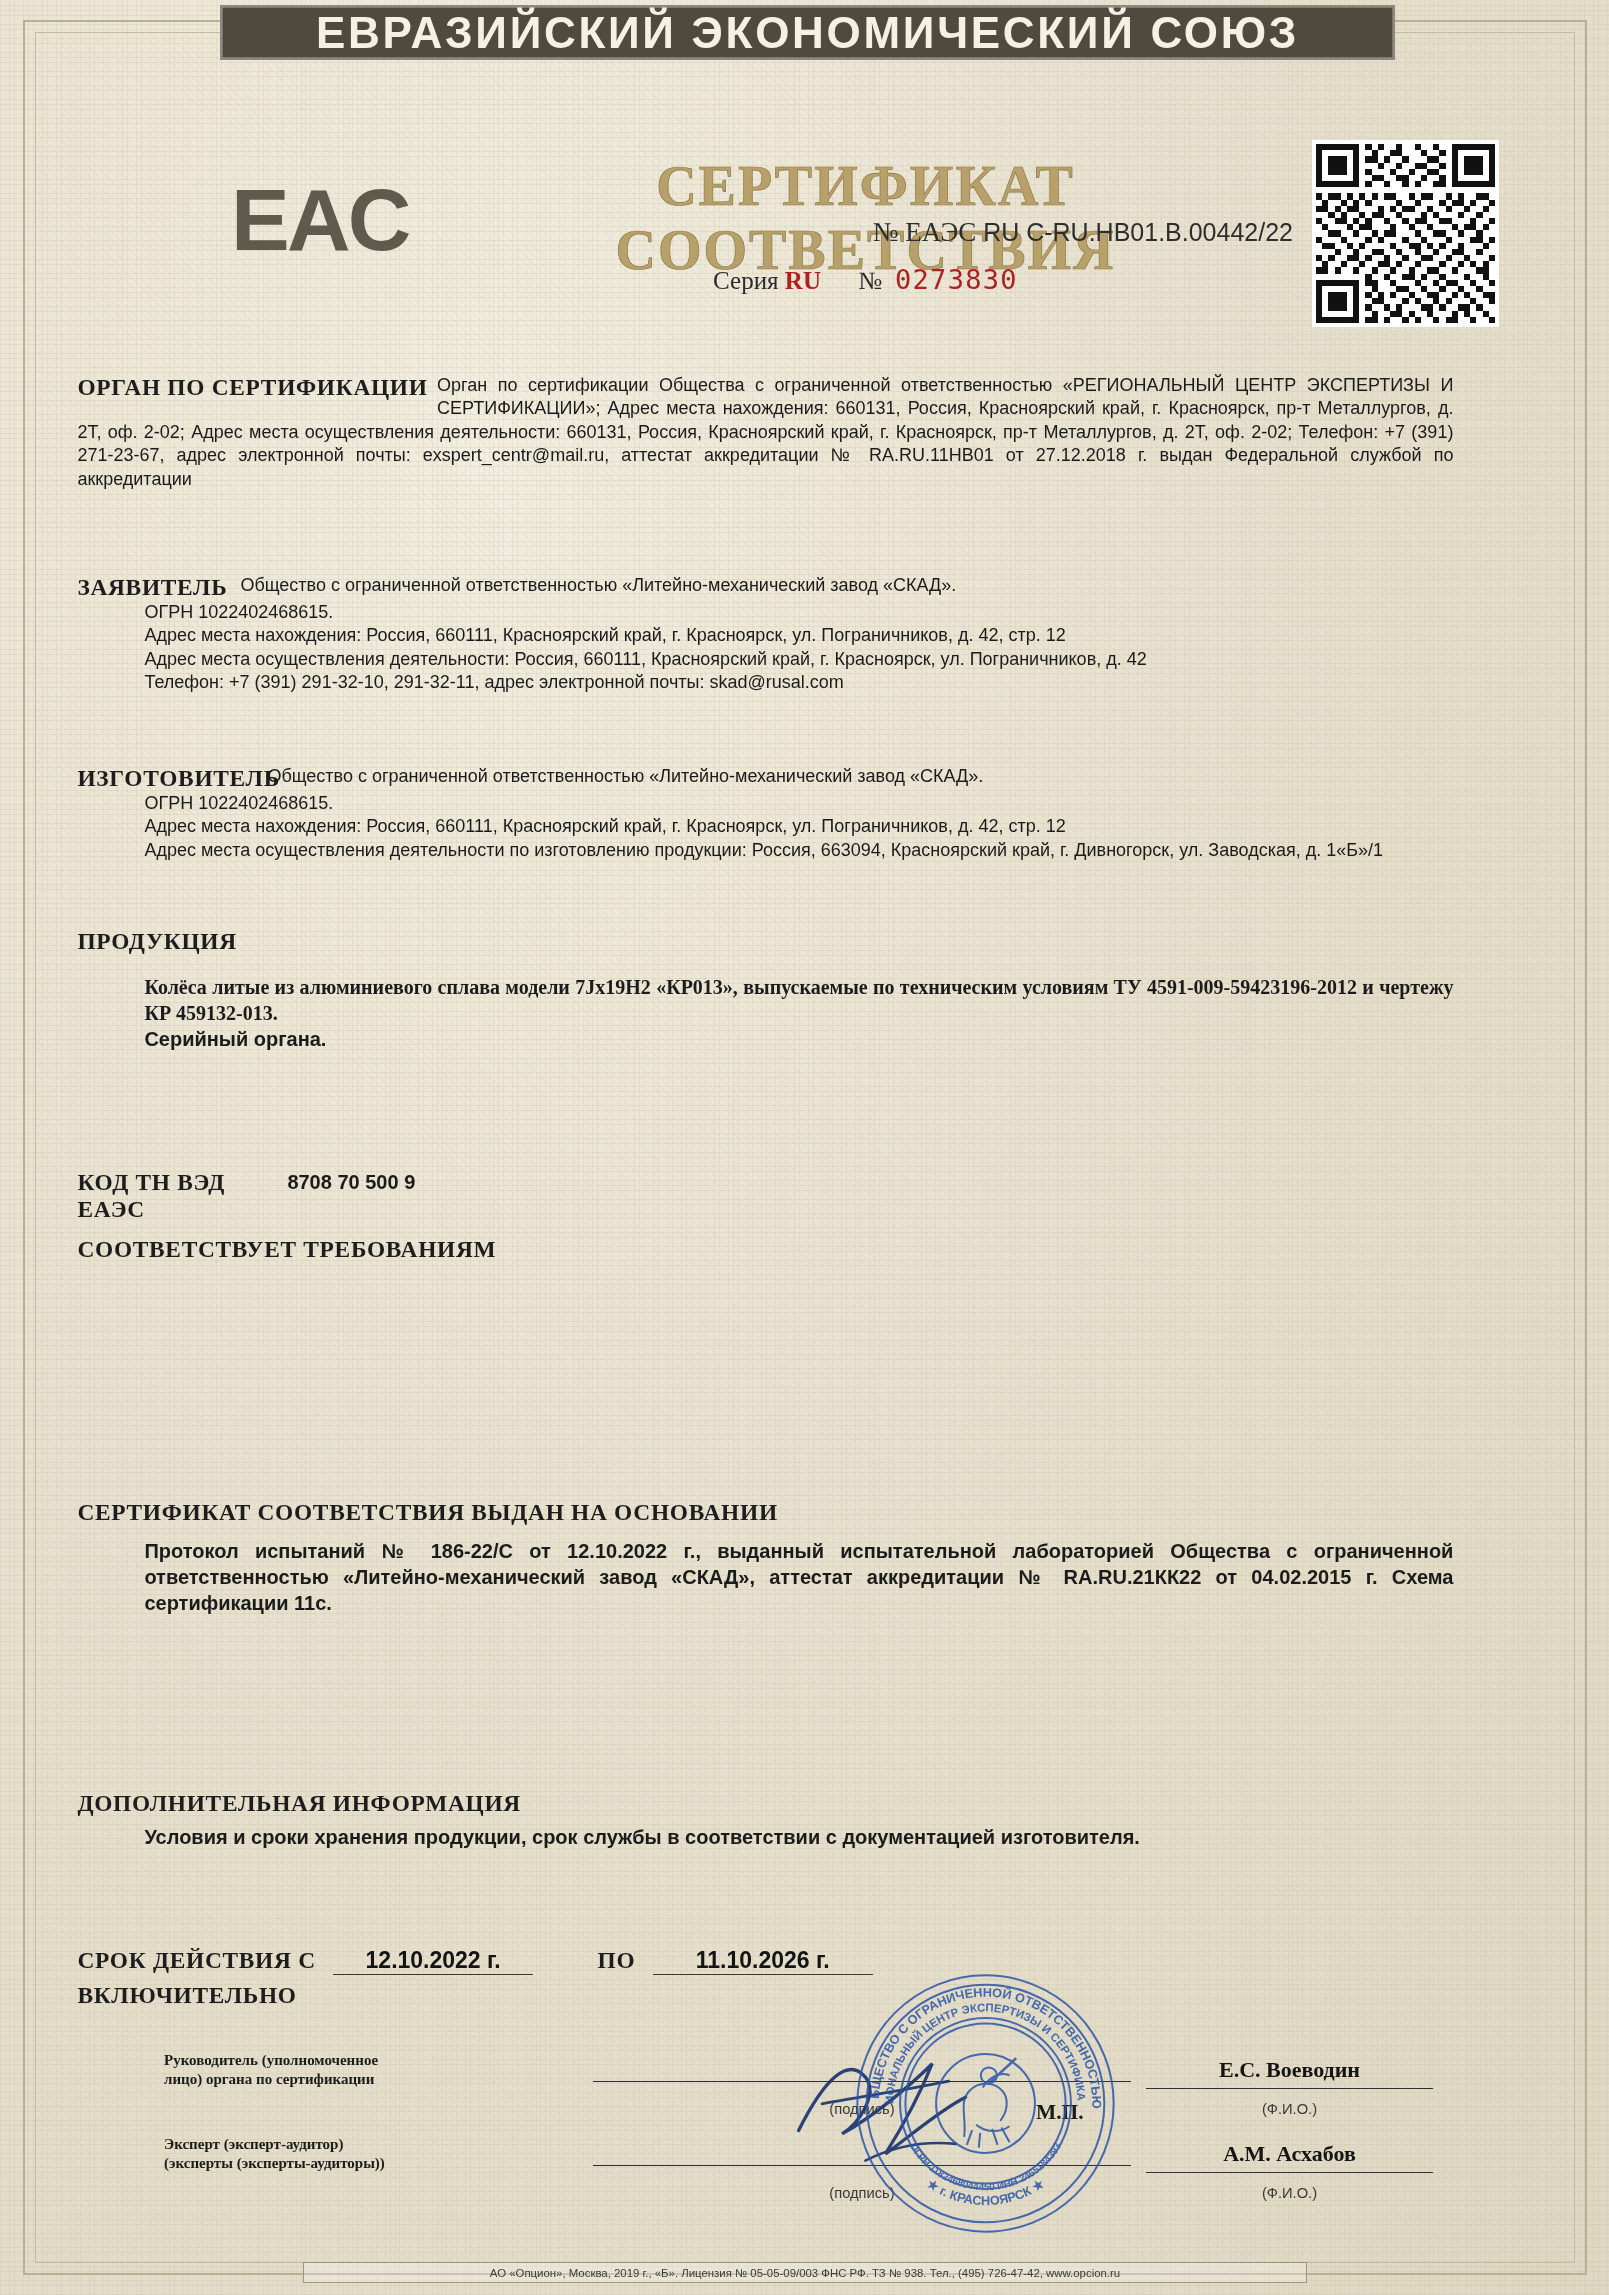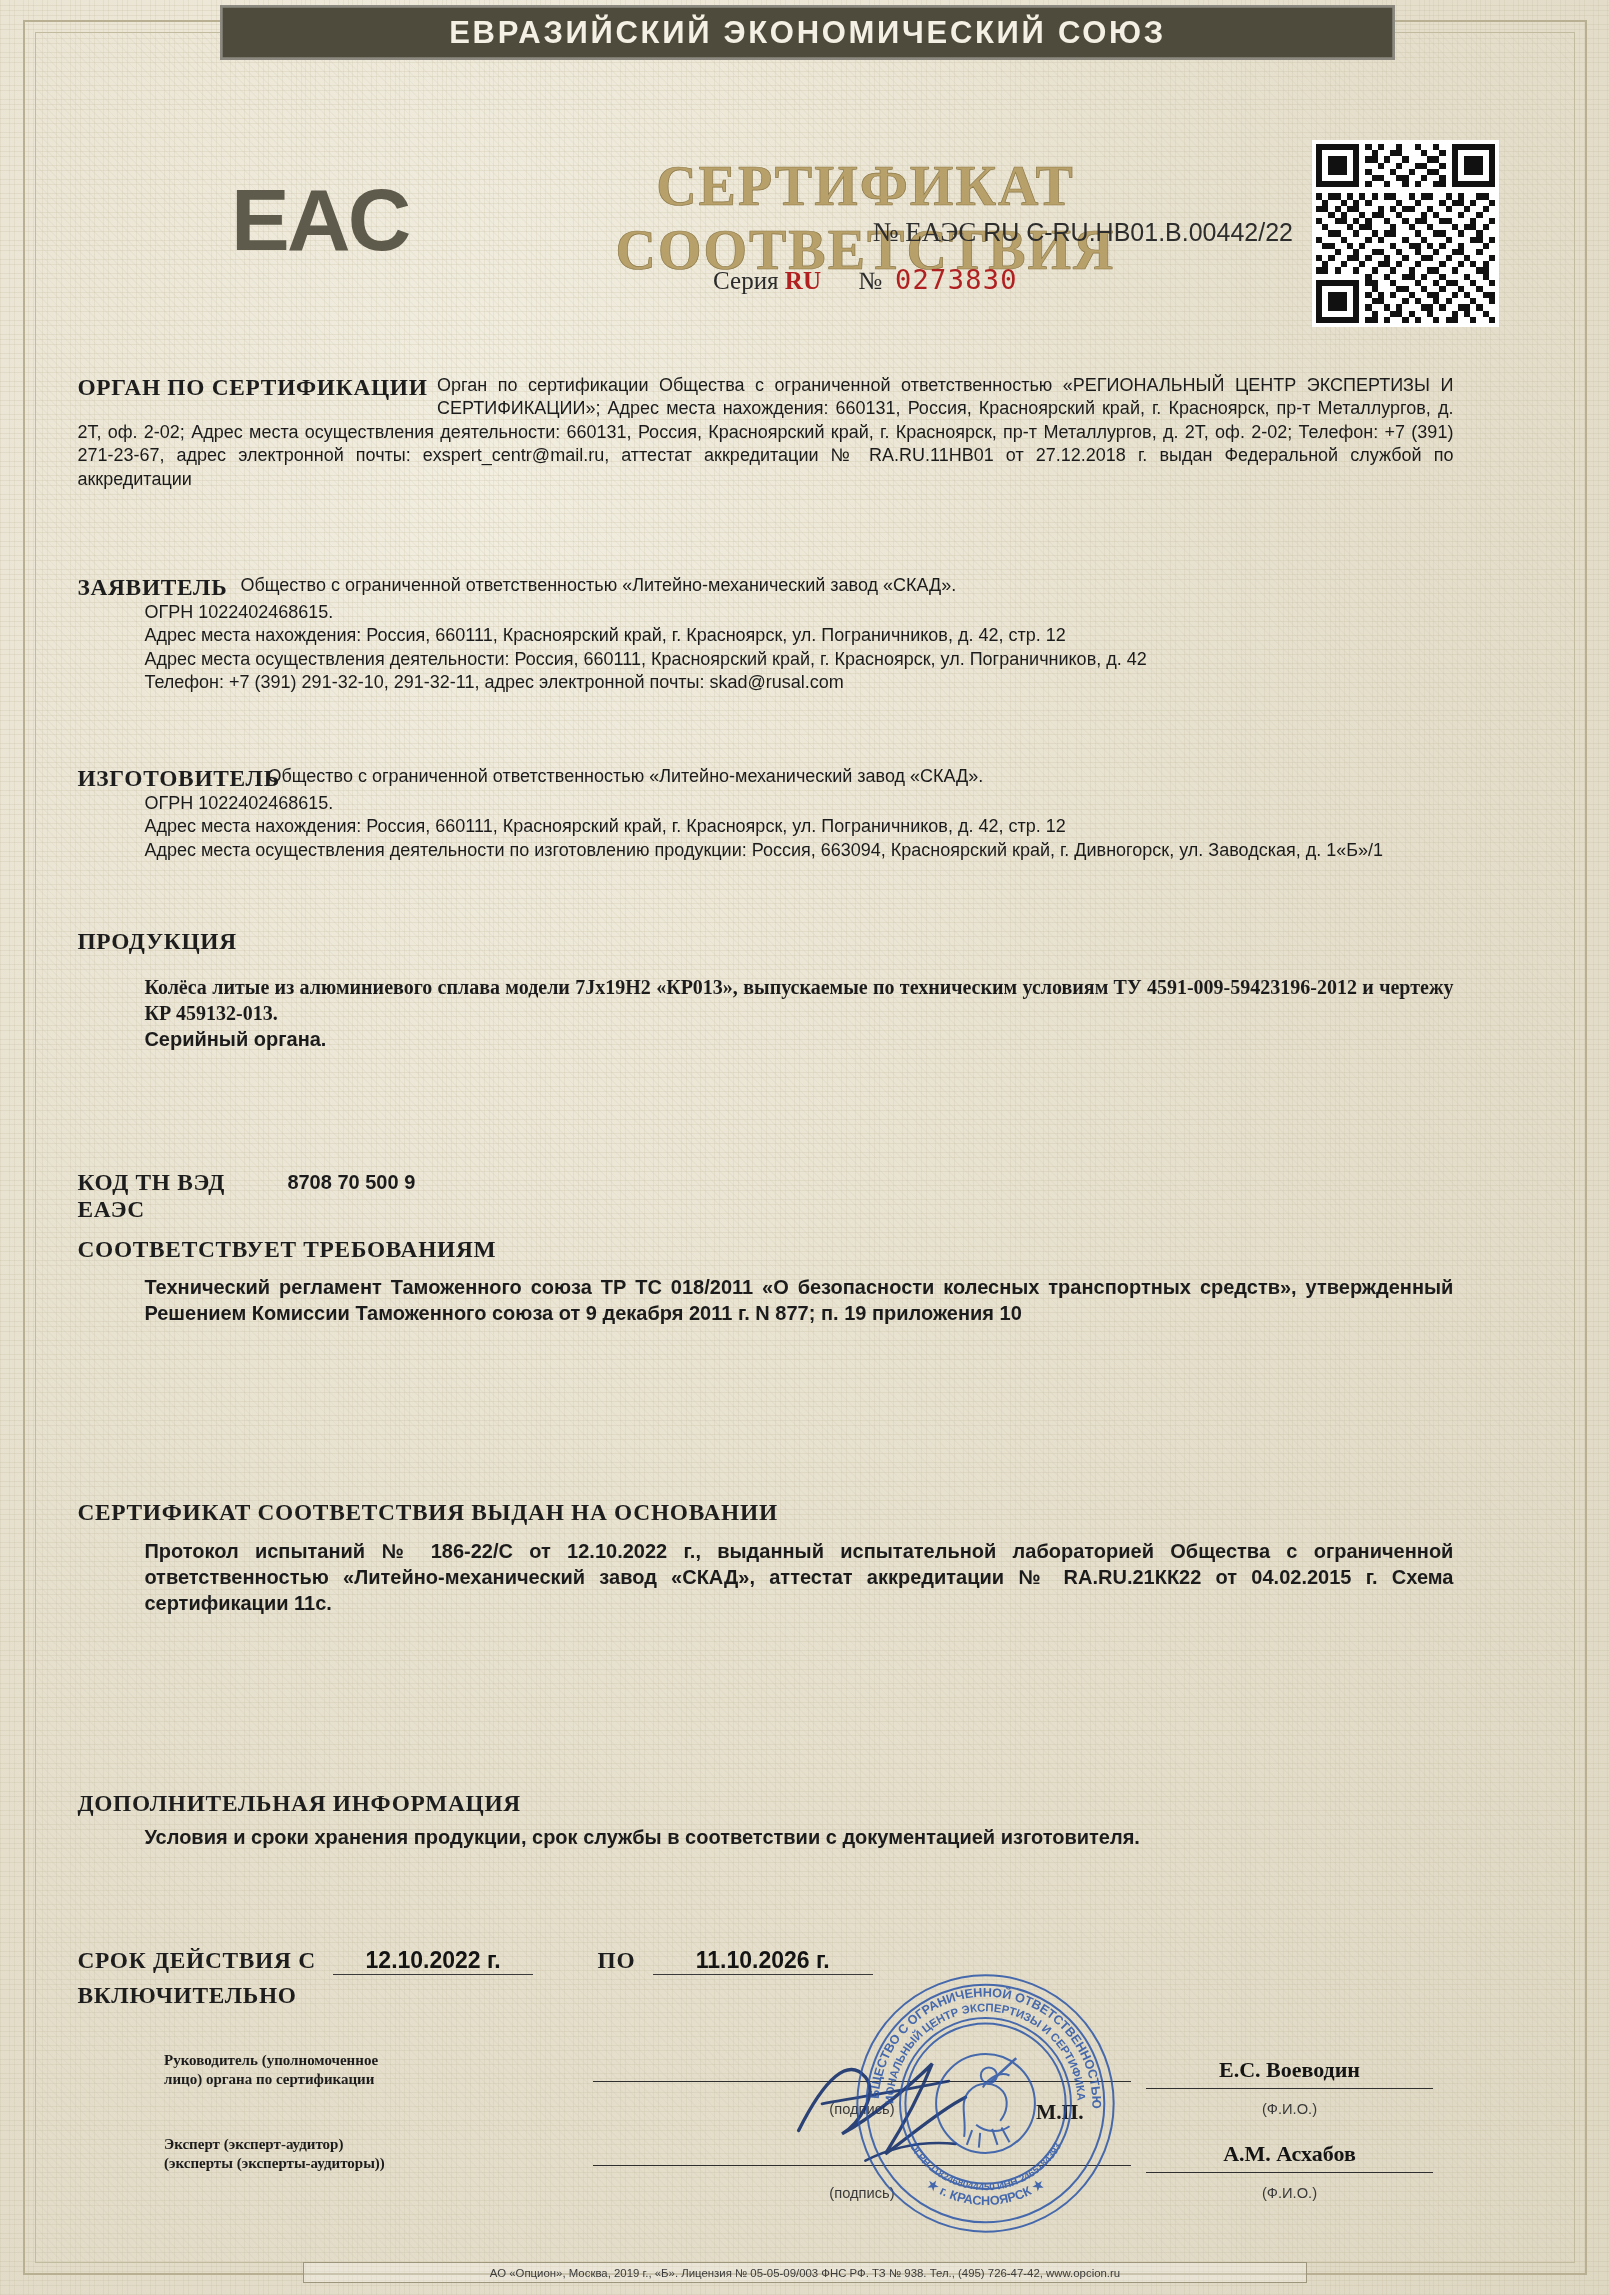--- a/index.html
+++ b/index.html
@@ -33,21 +33,21 @@
   }
 
   
   .banner{
     position:absolute;left:220px;top:5.3px;width:1175px;height:55px;
     background:#4e4a3c;
     display:flex;align-items:center;justify-content:center;
     box-shadow:0 0 0 2.7px rgba(255,255,255,0.35) inset;
   }
   .banner-text{
-    color:#f4f1e4;font-weight:bold;font-size:31px;letter-spacing:2.7px;
+    color:#f4f1e4;font-weight:bold;font-size:44px;letter-spacing:2.7px;
     font-family:"Liberation Sans", sans-serif;
     white-space:nowrap;
   }
 
   
   .eac-mark{
     position:absolute;left:167px;top:130px;width:140px;height:100px;
     color:#5f5b4c;font-size:88px;font-weight:bold;letter-spacing:-2.7px;
     font-family:Liberation Sans, sans-serif;
     line-height:100px;
@@ -439,21 +439,20 @@
       <div class="txt txt-b txt-lg hang">Серийный органа.</div>
     </div>
 
     <div class="tnved">
       <span class="lbl row-lbl" style="width:207px;">КОД ТН ВЭД ЕАЭС</span>
       <span class="txt txt-b txt-lg row-lbl">8708 70 500 9</span>
     </div>
 
     <div class="conform">
       <div class="lbl">СООТВЕТСТВУЕТ ТРЕБОВАНИЯМ</div>
-      <div class="txt txt-b txt-lg hang" style="margin-top:10.7px;">Технический регламент Таможенного союза ТР ТС 018/2011 «О безопасности колесных транспортных средств», утвержденный Решением Комиссии Таможенного союза от 9 декабря 2011 г. N 877; п. 19 приложения 10</div>
     </div>
 
     <div class="basis">
       <div class="lbl">СЕРТИФИКАТ СООТВЕТСТВИЯ  ВЫДАН НА ОСНОВАНИИ</div>
       <div class="txt txt-b txt-lg hang" style="margin-top:12px;">Протокол испытаний № 186-22/С от 12.10.2022 г., выданный испытательной лабораторией Общества с ограниченной ответственностью «Литейно-механический завод «СКАД», аттестат аккредитации № RA.RU.21КК22 от 04.02.2015 г. Схема сертификации 11с.</div>
     </div>
 
     <div class="addinfo">
       <div class="lbl">ДОПОЛНИТЕЛЬНАЯ ИНФОРМАЦИЯ</div>
       <div class="txt txt-b txt-lg hang" style="margin-top:6.7px;">Условия и сроки хранения продукции, срок службы в соответствии с документацией изготовителя.</div>

